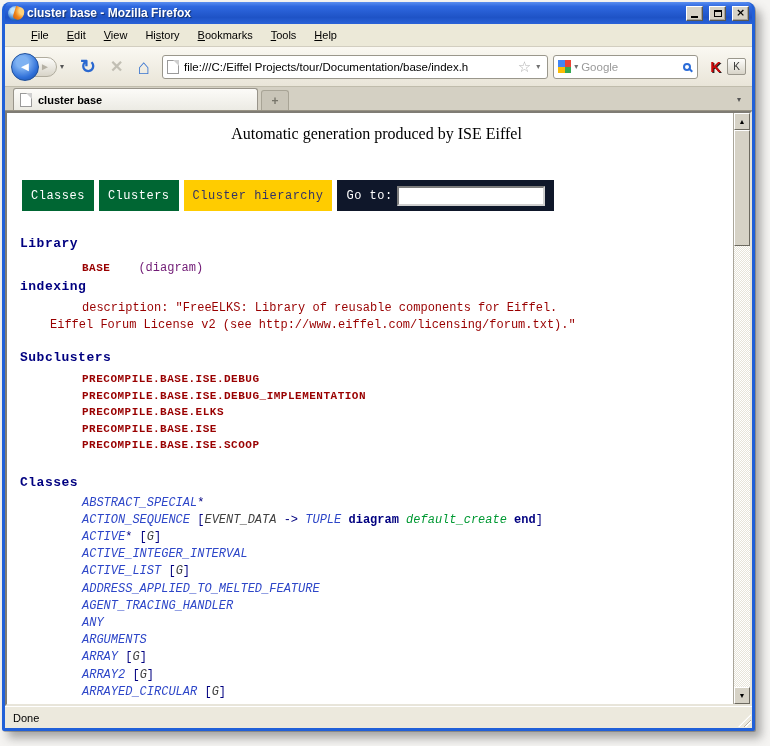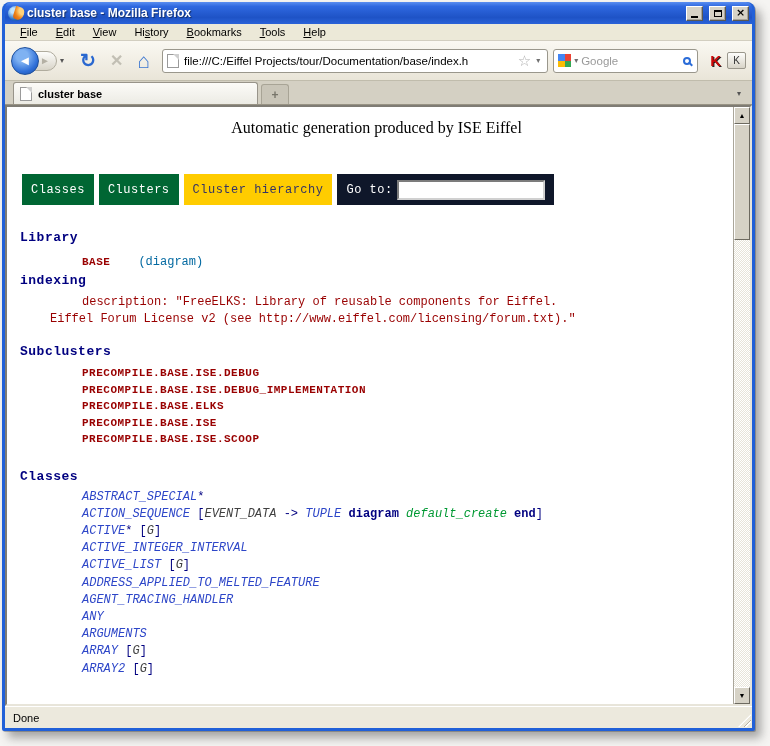--- a/index.html
+++ b/index.html
@@ -28,22 +28,22 @@
     white-space:nowrap; overflow:hidden; }
   .winbtn { width:17px; height:15px; background:#d6d2c6; border:1px solid;
     border-color:#ffffff #5a5850 #5a5850 #ffffff; box-shadow:inset -1px -1px 0 #a8a49a;
     display:flex; align-items:center; justify-content:center; margin-left:2px;
     font-size:9px; color:#000; font-weight:bold; line-height:1; }
   .glyph-min { width:7px; height:2px; background:#000; margin-top:7px; }
   .glyph-max { width:8px; height:7px; border:1px solid #000; border-top-width:2px; }
   .glyph-close { font-size:11px; font-weight:bold; font-family:"DejaVu Sans", sans-serif; margin-top:-1px;}
 
   
-  .menubar { height:17px; background:#ece9d8; display:flex; align-items:center;
-    border-bottom:1px solid #d2cec0; padding-left:6px; flex:0 0 auto; }
+  .menubar { height:23px; background:#ece9d8; display:flex; align-items:center;
+    border-bottom:1px solid #d2cec0; padding-left:17px; flex:0 0 auto; }
   .menu-item { font-size:11px; color:#000; padding:3px 9px; cursor:default; }
   .menu-item u { text-decoration:underline; }
 
   
   .navbar { height:40px; background:linear-gradient(180deg,#faf8f2,#e9e5d8);
     border-bottom:1px solid #c0bcac; display:flex; align-items:center; padding:0 6px; flex:0 0 auto; }
   .back-fwd { display:flex; align-items:center; margin-right:6px; }
   .btn-back { width:28px; height:28px; border-radius:50%;
     background: radial-gradient(circle at 40% 32%, #7fb2f2 0 25%, #2f6fd8 65%, #174a9e 100%);
     border:1px solid #1d4f9c; display:flex; align-items:center; justify-content:center;
@@ -111,21 +111,21 @@
     font-family:"Liberation Mono", monospace; font-size:12px; }
 
   .sec-heading { font-size:13px; font-weight:bold; color:#000080; letter-spacing:.5px; }
   .h-library { margin-top:25px; }
   .h-indexing { margin-top:4px; }
   .h-subclusters { margin-top:16px; }
   .h-classes { margin-top:21px; }
 
   .lib-row { margin-top:10px; padding-left:62px; display:flex; align-items:baseline; }
   .red-link { font-size:11px; font-weight:bold; color:#990000; letter-spacing:.5px; }
-  .diagram-link { font-size:12px; color:#0369a1; margin-left:28px; }
+  .diagram-link { font-size:12px; color:#701a75; margin-left:28px; }
 
   .desc-line { font-size:12px; color:#990000; line-height:17px; white-space:pre; }
   .desc-1 { margin-top:6px; padding-left:62px; }
   .desc-2 { padding-left:30px; }
 
   .sub-list { margin-top:6px; }
   .sub-list .red-link { display:block; line-height:16.5px; padding-left:62px; }
 
   .classes-list { margin-top:5px; }
   .class-line { font-size:12px; line-height:17.2px; padding-left:62px; white-space:pre; }
@@ -266,20 +266,21 @@
           <div class="class-line"><span class="seg-class">ACTION_SEQUENCE</span><span class="seg-plain"> [</span><span class="seg-gen">EVENT_DATA</span><span class="seg-plain"> -&gt; </span><span class="seg-class">TUPLE</span><span class="seg-kw"> diagram </span><span class="seg-feat">default_create</span><span class="seg-kw"> end</span><span class="seg-plain">]</span></div>
           <div class="class-line"><span class="seg-class">ACTIVE</span><span class="seg-plain">* [</span><span class="seg-gen">G</span><span class="seg-plain">]</span></div>
           <div class="class-line"><span class="seg-class">ACTIVE_INTEGER_INTERVAL</span></div>
           <div class="class-line"><span class="seg-class">ACTIVE_LIST</span><span class="seg-plain"> [</span><span class="seg-gen">G</span><span class="seg-plain">]</span></div>
           <div class="class-line"><span class="seg-class">ADDRESS_APPLIED_TO_MELTED_FEATURE</span></div>
           <div class="class-line"><span class="seg-class">AGENT_TRACING_HANDLER</span></div>
           <div class="class-line"><span class="seg-class">ANY</span></div>
           <div class="class-line"><span class="seg-class">ARGUMENTS</span></div>
           <div class="class-line"><span class="seg-class">ARRAY</span><span class="seg-plain"> [</span><span class="seg-gen">G</span><span class="seg-plain">]</span></div>
           <div class="class-line"><span class="seg-class">ARRAY2</span><span class="seg-plain"> [</span><span class="seg-gen">G</span><span class="seg-plain">]</span></div>
+          <div class="class-line"><span class="seg-class">ARRAYED_CIRCULAR</span><span class="seg-plain"> [</span><span class="seg-gen">G</span><span class="seg-plain">]</span></div>
         </div>
 
     </div>
 
     <div class="scrollbar">
       <span class="sb-btn">▲</span>
       <span class="sb-track">
         <span class="sb-thumb"></span>
       </span>
       <span class="sb-btn">▼</span>

